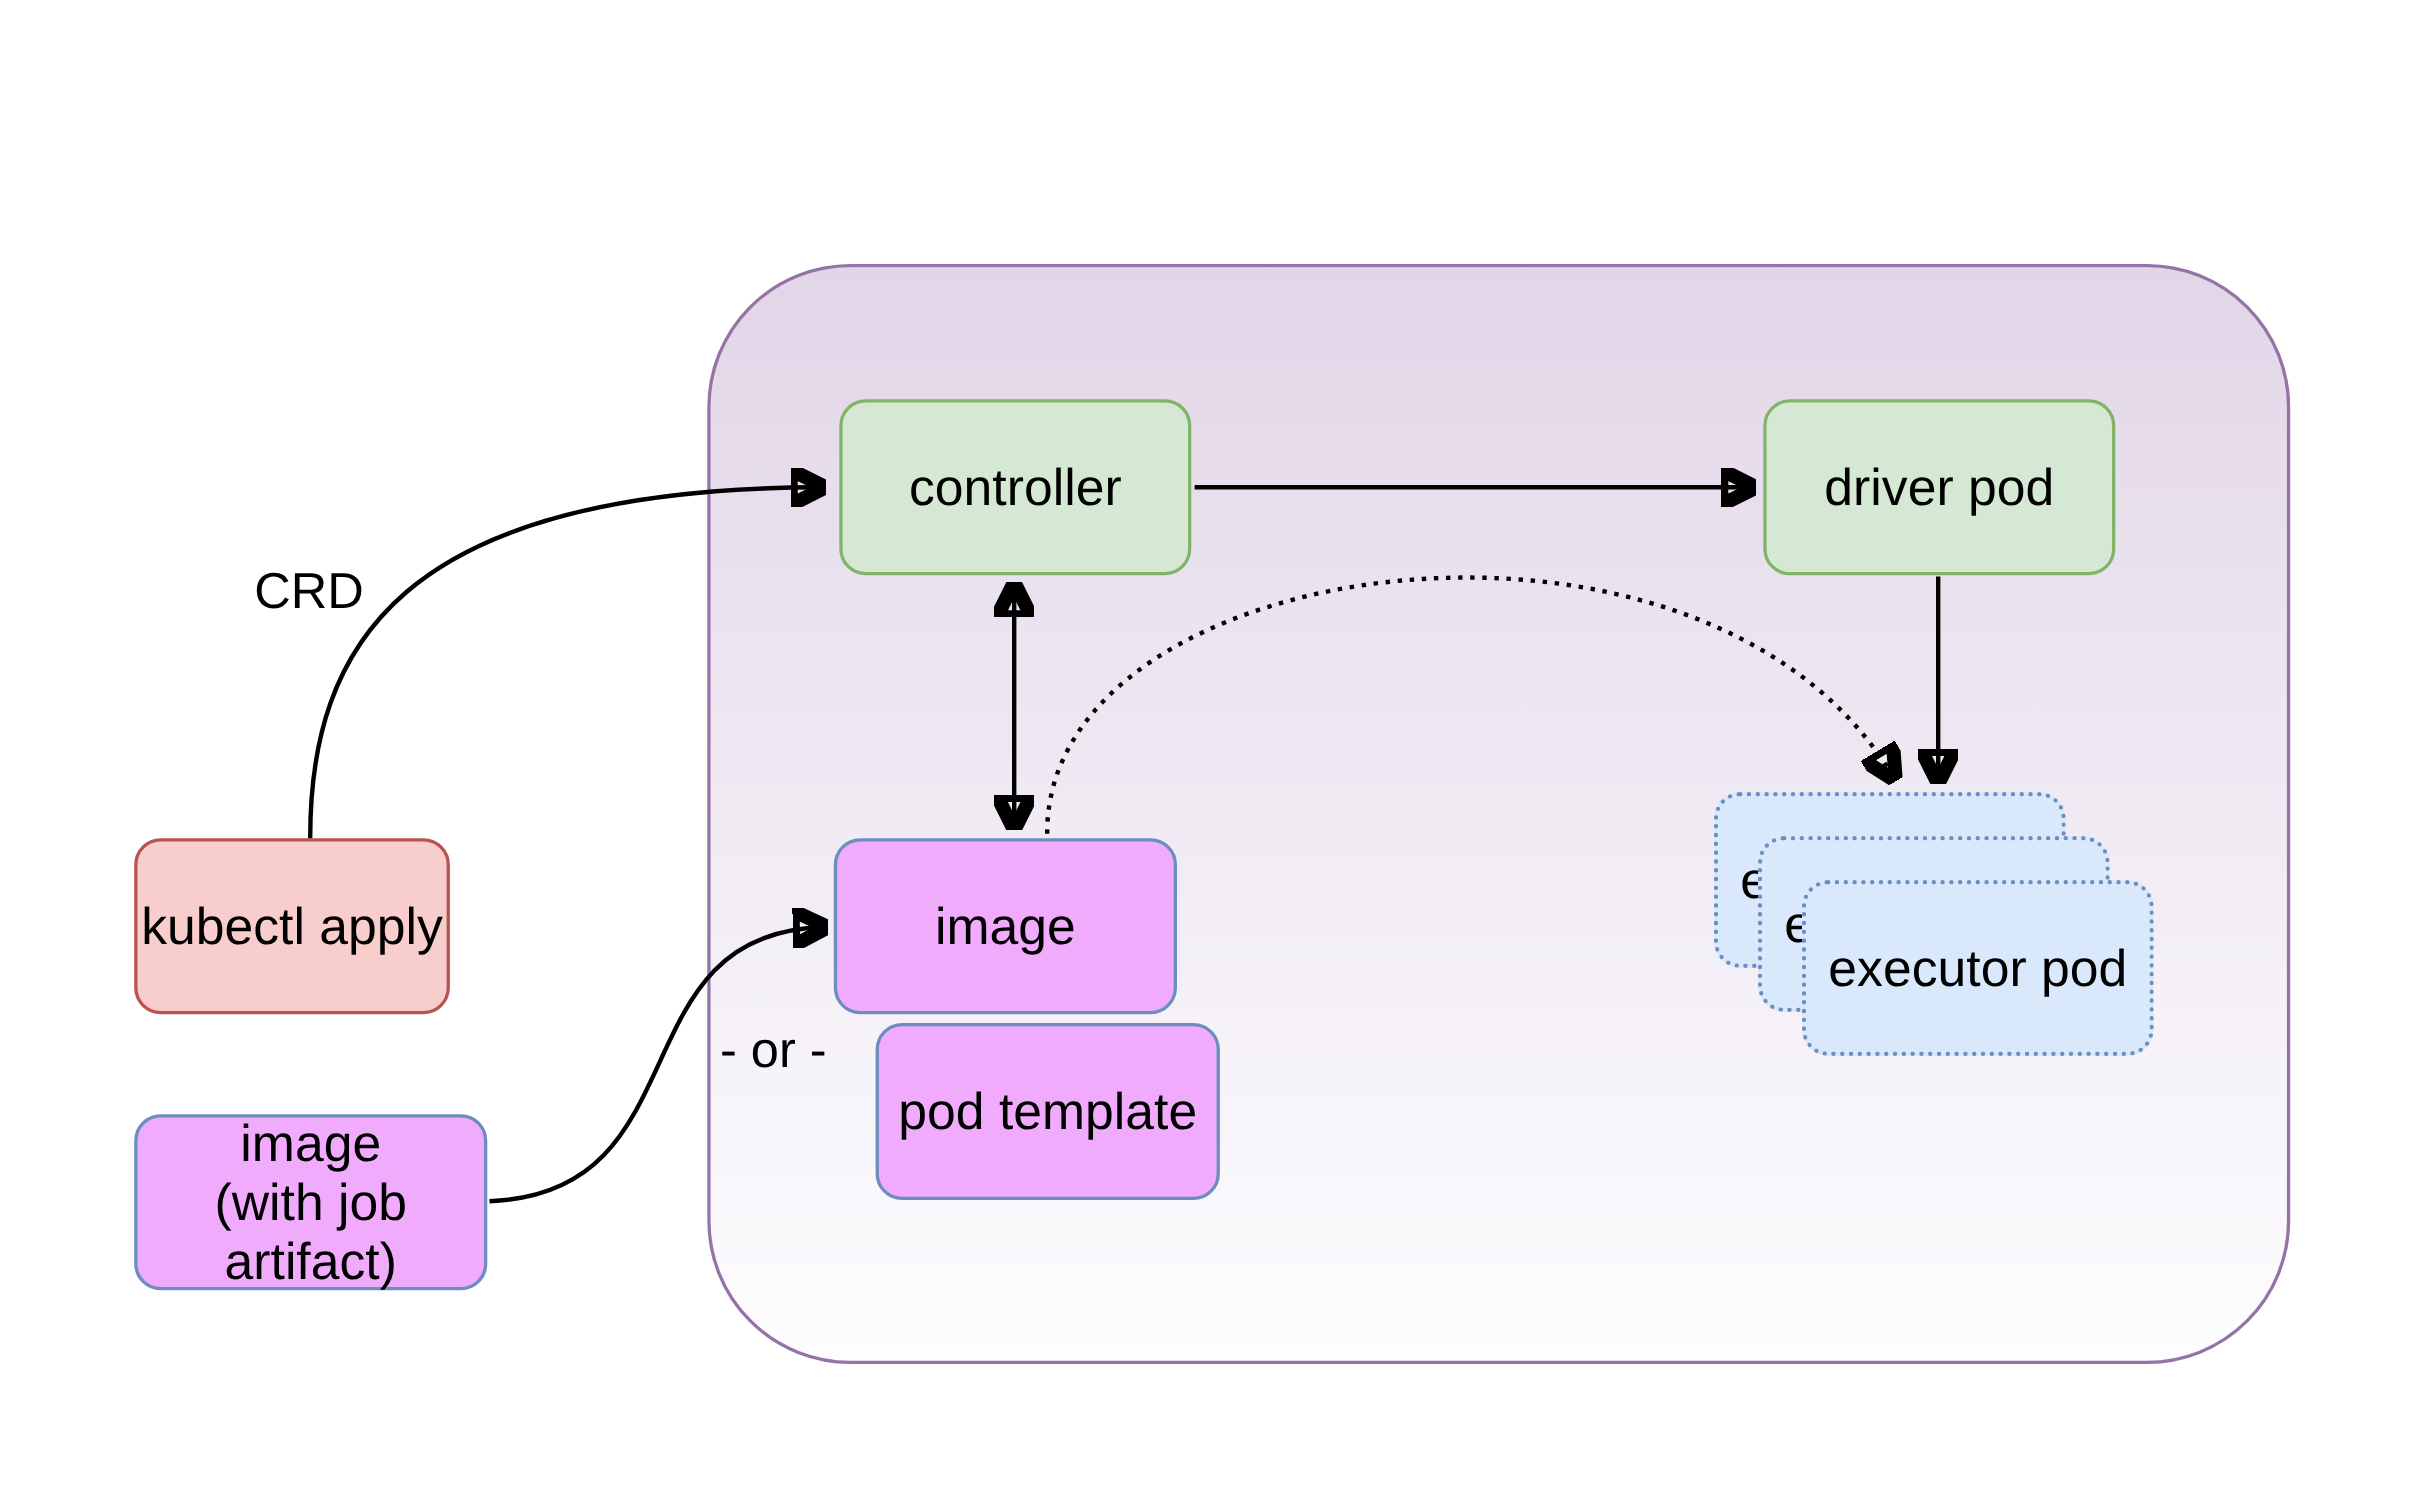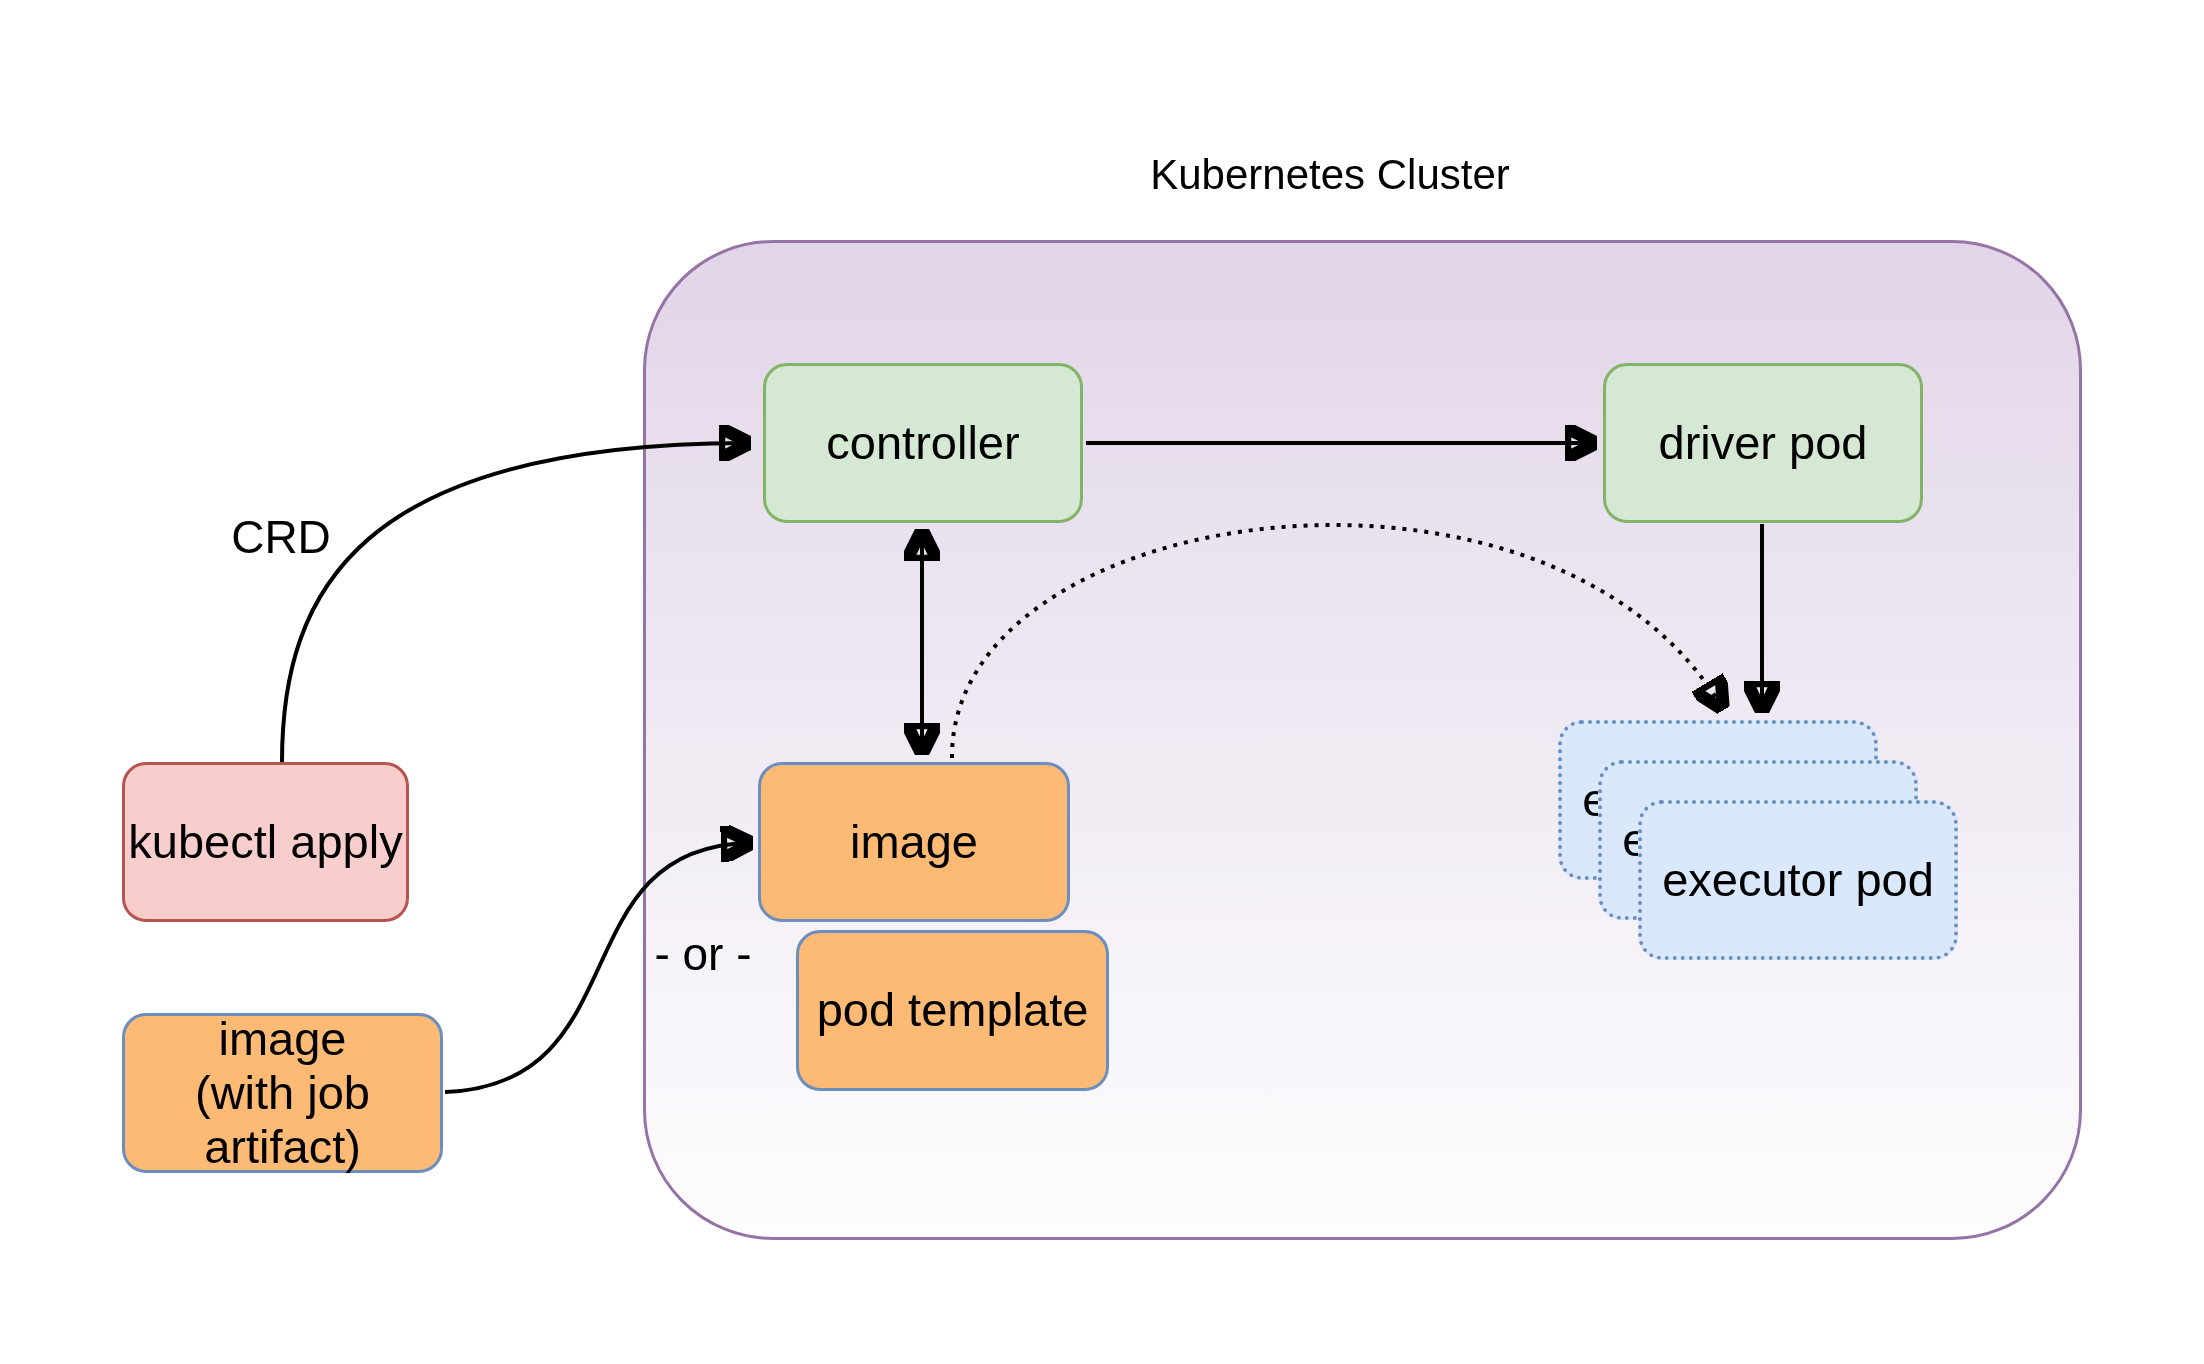--- a/index.html
+++ b/index.html
@@ -45,21 +45,21 @@
     display: flex;
     align-items: center;
     justify-content: center;
     text-align: center;
     font-size: 47px;
     line-height: 1.15;
     border: 3px solid;
     border-radius: 24px;
   }
   .node.green { background: #d5e8d4; border-color: #82b366; }
-  .node.blue  { background: #fdba74; border-color: #6c8ebf; }
+  .node.blue  { background: #f0abfc; border-color: #6c8ebf; }
   .node.pink  { background: #f8cecc; border-color: #b85450; }
   .node.dotted {
     background: #dae8fc;
     border: 4px dotted #6c8ebf;
   }
   #node-controller    { left: 763px;  top: 363px;  width: 320px; height: 160px; }
   #node-driver-pod    { left: 1603px; top: 363px;  width: 320px; height: 160px; }
   #node-image         { left: 758px;  top: 762px;  width: 312px; height: 160px; z-index: 3; }
   #node-pod-template  { left: 796px;  top: 930px;  width: 313px; height: 161px; z-index: 4; }
   #node-kubectl-apply { left: 122px;  top: 762px;  width: 287px; height: 160px; }
@@ -91,21 +91,20 @@
   }
   #edges path.dotted-edge {
     stroke-dasharray: 4 7;
   }
 </style>
 </head>
 <body>
 
 <div id="canvas">
 
-  <div class="diagram-title">Kubernetes Cluster</div>
 
   <div class="cluster"></div>
 
   <div class="node pink" id="node-kubectl-apply">
     <span>kubectl apply</span>
   </div>
 
   <div class="node blue" id="node-image-artifact">
     <span>image (with job artifact)</span>
   </div>

